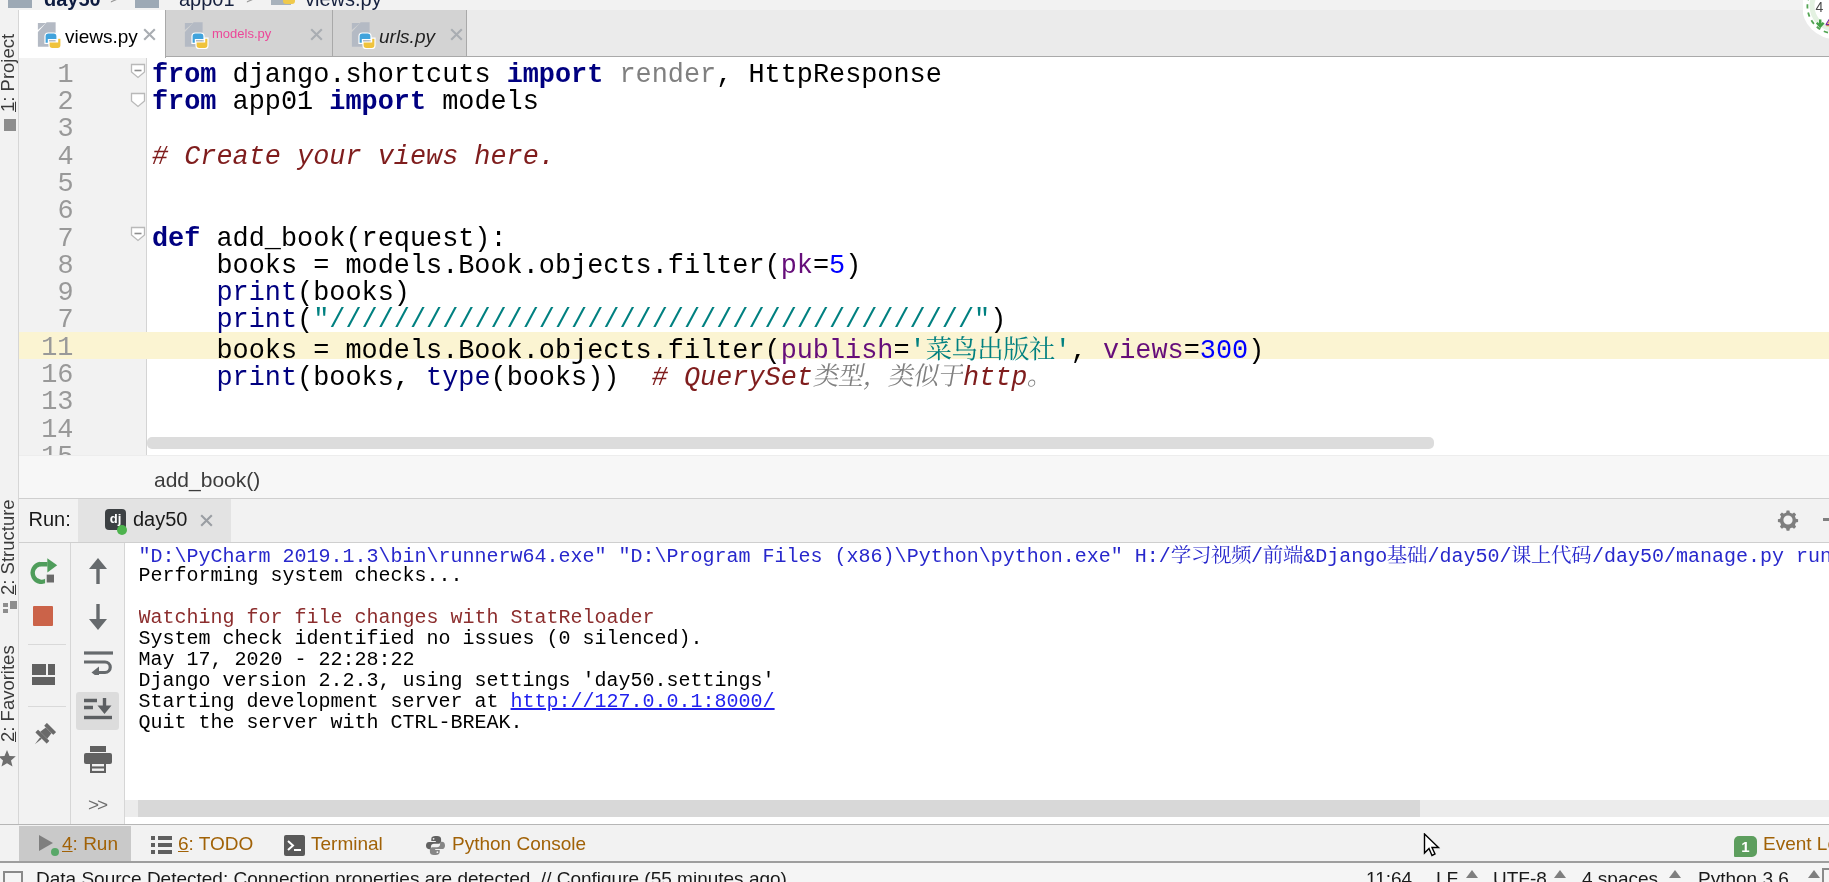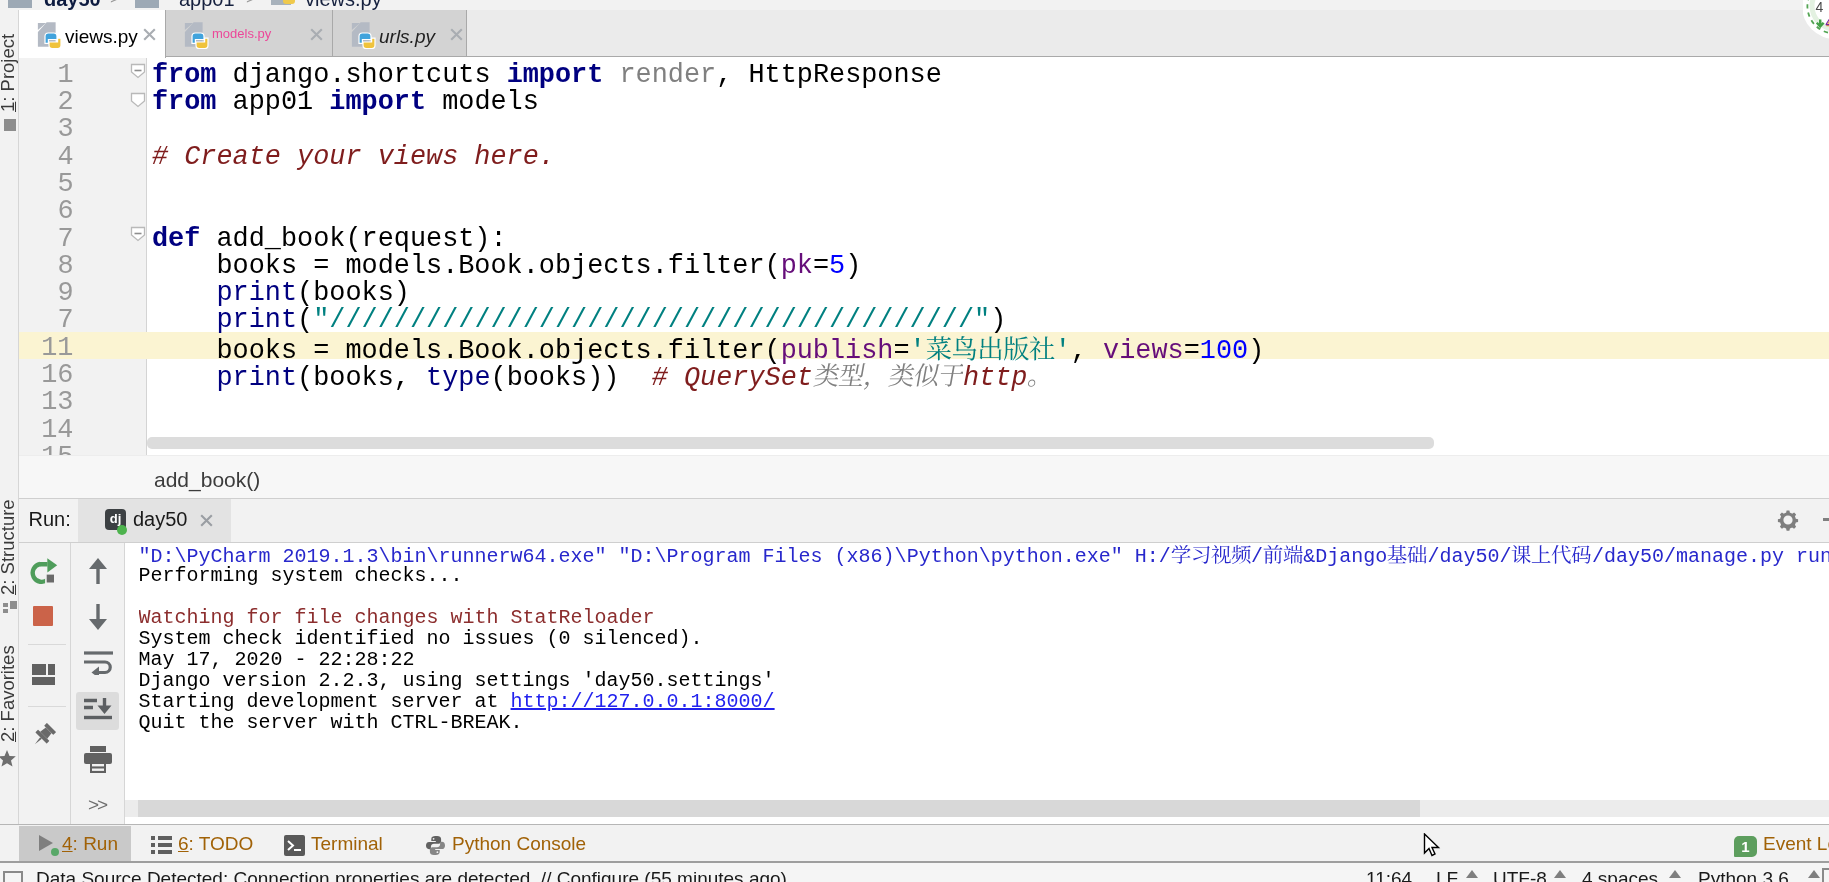--- a/index.html
+++ b/index.html
@@ -106,21 +106,21 @@
 <svg class="abs" style="left:130px;top:226.3px" width="16" height="16" viewBox="0 0 16 16">
       <path d="M1.5 1.5 H14.5 V9 L8 14.5 L1.5 9 Z" fill="#fff" stroke="#b9b9b9" stroke-width="1.3"></path>
       <path d="M4.5 7.5 H11.5" stroke="#8d8d8d" stroke-width="1.6"></path>
     </svg>
 <div class="abs mono code" style="left:152px;top:61.8px;"><div style="height:27.3px"><span class="kw">from</span> django.shortcuts <span class="kw">import</span> <span class="gray">render</span>, HttpResponse</div><div style="height:27.3px"><span class="kw">from</span> app01 <span class="kw">import</span> models</div><div style="height:27.3px"></div><div style="height:27.3px"><span class="cmt"># Create your views here.</span></div><div style="height:27.3px"></div><div style="height:27.3px"></div><div style="height:27.3px"><span class="kw">def</span> add_book(request):</div><div style="height:27.3px">    books = models.Book.objects.filter(<span class="par">pk</span>=<span class="num">5</span>)</div><div style="height:27.3px">    <span class="bi">print</span>(books)</div><div style="height:27.3px">    <span class="bi">print</span>(<span class="str">"////////////////////////////////////////"</span>)</div><div style="height:27.3px">    books = models.Book.objects.filter(<span class="par">publish</span>=<span class="str">'</span><svg style="display:inline-block;vertical-align:-5.13px" width="129.0" height="28.5" viewBox="0 0 129.0 28.5" fill="#008080">
           <path transform="translate(-0.30,23.38) scale(0.02640,-0.02640)" d="M180 502 169 495C207 456 248 391 254 338C319 286 379 427 180 502ZM413 534 401 527C429 492 460 433 464 387C524 336 588 462 413 534ZM785 654C633 611 346 566 111 553L113 533C355 533 623 560 802 591C826 581 843 581 853 589ZM753 550C711 462 654 373 608 320L621 308C683 351 752 418 806 490C827 486 840 493 845 502ZM464 365V267H52L61 237H391C311 129 183 29 37 -36L45 -52C220 7 367 96 464 212V-78H477C501 -78 529 -65 529 -56V237H540C619 109 756 13 900 -38C909 -6 932 16 961 21L962 32C819 64 659 140 568 237H922C936 237 947 242 950 253C914 286 858 329 858 329L809 267H529V328C554 331 563 341 565 355ZM597 836V735H387V800C411 804 421 813 423 827L323 837V735H40L49 705H323V614H335C360 614 387 627 387 634V705H597V634H609C633 634 661 646 661 653V705H931C945 705 955 710 958 721C924 753 869 796 869 796L821 735H661V799C686 803 695 812 698 826Z"></path>
           <path transform="translate(25.50,23.38) scale(0.02640,-0.02640)" d="M657 210 611 152H52L60 122H715C729 122 739 127 741 138C709 169 657 210 657 210ZM361 645 352 635C401 603 466 543 490 497C564 460 599 601 361 645ZM501 826 388 848C384 813 375 761 368 726H275L196 764V336C185 330 174 322 168 315L244 264L269 303H837C828 146 814 28 790 6C781 -3 772 -5 753 -5C730 -5 645 3 597 7L596 -11C638 -17 688 -26 705 -37C721 -48 726 -65 726 -84C772 -84 810 -73 835 -50C876 -14 895 114 902 295C923 297 935 302 942 309L865 373L827 332H261V696H705C698 568 686 477 666 458C657 451 648 449 629 449C609 449 531 455 488 459V443C528 437 572 428 587 418C602 407 606 392 606 374C647 374 685 383 709 403C747 435 763 537 770 689C790 691 802 695 809 703L733 765L695 726H406C425 751 447 781 463 804C484 804 497 811 501 826Z"></path>
           <path transform="translate(51.30,23.38) scale(0.02640,-0.02640)" d="M919 330 819 341V39H529V426H770V375H782C806 375 834 388 834 395V709C858 712 868 721 870 734L770 745V456H529V794C554 798 562 807 565 821L463 833V456H229V712C260 716 269 724 271 736L166 746V460C155 454 144 446 137 439L211 388L236 426H463V39H181V312C211 316 220 324 222 336L117 346V44C106 38 95 29 88 22L163 -30L188 10H819V-68H831C856 -68 883 -55 883 -47V304C908 307 917 316 919 330Z"></path>
           <path transform="translate(77.10,23.38) scale(0.02640,-0.02640)" d="M484 748V438C484 254 470 73 358 -67L373 -78C533 60 546 264 546 439V495H587C606 361 640 247 692 153C631 66 551 -10 448 -68L458 -83C569 -33 654 32 719 108C769 32 833 -30 913 -77C926 -48 948 -33 975 -32L977 -23C888 18 813 77 754 152C826 252 870 367 900 487C922 489 933 491 941 500L871 565L829 525H546V723C647 725 792 740 900 762C915 753 925 753 935 760L873 833C765 797 639 764 542 745L484 771ZM195 795 99 806V325C99 161 87 39 31 -69L48 -79C135 28 158 155 160 318H288V-70H297C319 -70 349 -53 350 -46V307C370 311 386 318 393 326L314 388L278 348H160V512H434C447 512 457 517 459 528C434 556 390 593 390 593L352 541H334V797C358 801 368 810 370 823L272 834V541H160V768C185 771 193 781 195 795ZM721 198C667 281 629 381 608 495H834C812 389 775 288 721 198Z"></path>
           <path transform="translate(102.90,23.38) scale(0.02640,-0.02640)" d="M161 839 150 831C189 794 237 729 248 679C314 630 370 765 161 839ZM854 555 807 495H681V794C707 798 715 806 718 821L615 833V495H403L411 465H615V7H343L351 -22H942C956 -22 966 -17 969 -6C935 25 881 69 881 69L834 7H681V465H912C926 465 936 470 939 481C906 512 854 555 854 555ZM272 -52V371C314 333 363 275 380 230C446 187 490 320 272 391V413C320 470 360 531 387 588C410 589 423 590 432 597L358 669L314 628H44L53 598H315C261 467 142 309 25 212L37 200C96 238 154 286 207 340V-77H218C249 -77 272 -59 272 -52Z"></path>
-        </svg><span class="str">'</span>, <span class="par">views</span>=<span class="num">100</span>)</div><div style="height:27.3px">    <span class="bi">print</span>(books, <span class="bi">type</span>(books))  <span class="cmt"># QuerySet</span><svg style="display:inline-block;vertical-align:-4.98px" width="150.0" height="27.6" viewBox="0 0 150.0 27.6" fill="#808080">
+        </svg><span class="str">'</span>, <span class="par">views</span>=<span class="num">300</span>)</div><div style="height:27.3px">    <span class="bi">print</span>(books, <span class="bi">type</span>(books))  <span class="cmt"># QuerySet</span><svg style="display:inline-block;vertical-align:-4.98px" width="150.0" height="27.6" viewBox="0 0 150.0 27.6" fill="#808080">
           <g transform="translate(0,22.67) skewX(-10) translate(0,-22.67)">
             <path transform="translate(-0.30,22.67) scale(0.02560,-0.02560)" d="M197 801 187 792C234 755 296 690 315 638C385 597 424 738 197 801ZM854 671 807 613H615C675 658 741 716 783 756C802 751 817 756 824 766L735 815C696 755 635 672 585 613H530V802C554 805 562 814 564 828L464 838V613H57L66 583H399C315 486 188 394 50 332L59 315C220 369 366 452 464 557V356H477C502 356 530 371 530 378V543C633 492 772 405 834 349C922 324 922 476 530 563V583H914C928 583 937 588 940 599C907 630 854 671 854 671ZM870 297 821 237H508C511 258 514 279 516 302C538 304 549 314 551 327L450 338C448 302 445 268 439 237H42L51 207H432C400 92 311 11 38 -56L46 -77C382 -13 471 77 502 207H513C582 44 712 -36 910 -79C918 -48 937 -26 965 -21L967 -10C769 15 614 76 536 207H931C945 207 955 212 958 223C924 255 870 297 870 297Z"></path>
             <path transform="translate(24.70,22.67) scale(0.02560,-0.02560)" d="M626 787V412H638C661 412 689 425 689 433V750C713 754 722 762 724 776ZM843 833V377C843 364 839 359 823 359C807 359 725 365 725 365V349C761 344 782 337 795 326C806 315 810 299 813 279C896 288 906 319 906 372V796C929 800 939 808 941 823ZM371 743V574H245L247 626V743ZM45 574 53 546H181C171 458 137 368 37 291L49 278C188 349 230 451 242 546H371V292H381C413 292 434 306 434 311V546H565C578 546 588 551 591 562C560 591 509 633 509 633L464 574H434V743H549C563 743 572 748 575 759C544 787 493 826 493 826L450 771H72L80 743H185V625L183 574ZM44 -24 53 -52H929C944 -52 954 -47 957 -36C921 -5 865 39 865 39L815 -24H532V162H844C858 162 868 167 871 177C837 209 782 251 782 251L735 191H532V286C557 290 567 300 569 313L466 324V191H141L149 162H466V-24Z"></path>
             <path transform="translate(49.70,22.67) scale(0.02560,-0.02560)" d="M180 -26C139 -11 90 6 90 57C90 89 114 118 155 118C202 118 229 78 229 24C229 -50 196 -146 92 -196L76 -171C153 -128 176 -69 180 -26Z"></path>
             <path transform="translate(74.70,22.67) scale(0.02560,-0.02560)" d="M197 801 187 792C234 755 296 690 315 638C385 597 424 738 197 801ZM854 671 807 613H615C675 658 741 716 783 756C802 751 817 756 824 766L735 815C696 755 635 672 585 613H530V802C554 805 562 814 564 828L464 838V613H57L66 583H399C315 486 188 394 50 332L59 315C220 369 366 452 464 557V356H477C502 356 530 371 530 378V543C633 492 772 405 834 349C922 324 922 476 530 563V583H914C928 583 937 588 940 599C907 630 854 671 854 671ZM870 297 821 237H508C511 258 514 279 516 302C538 304 549 314 551 327L450 338C448 302 445 268 439 237H42L51 207H432C400 92 311 11 38 -56L46 -77C382 -13 471 77 502 207H513C582 44 712 -36 910 -79C918 -48 937 -26 965 -21L967 -10C769 15 614 76 536 207H931C945 207 955 212 958 223C924 255 870 297 870 297Z"></path>
             <path transform="translate(99.70,22.67) scale(0.02560,-0.02560)" d="M520 794 506 789C548 711 596 595 602 505C678 434 744 618 520 794ZM261 560 225 574C260 639 290 711 315 786C338 785 350 794 354 805L251 838C204 645 118 454 30 333L44 323C88 365 129 416 167 474V-76H179C203 -76 229 -60 230 -55V542C248 544 258 551 261 560ZM476 709 373 720V182C373 163 369 156 341 142L383 53C392 57 405 68 411 87C525 169 625 248 682 292L674 306C587 258 501 211 437 178V644L438 680C462 684 473 694 476 709ZM914 783 809 795C808 405 828 124 380 -67L389 -84C581 -16 696 68 766 168C817 103 877 18 900 -45C972 -95 1014 46 782 191C877 345 874 535 879 756C903 760 911 769 914 783Z"></path>
             <path transform="translate(124.70,22.67) scale(0.02560,-0.02560)" d="M118 752 126 723H470V454H43L52 425H470V29C470 12 464 5 442 5C416 5 286 15 286 15V0C343 -7 373 -16 393 -28C408 -39 417 -57 418 -78C524 -69 537 -27 537 26V425H929C944 425 954 430 957 440C919 474 858 520 858 520L806 454H537V723H862C876 723 885 728 888 739C851 771 792 817 792 817L740 752Z"></path>
           </g>
         </svg><span class="cmt">http</span><svg style="display:inline-block;vertical-align:-4.98px" width="25.0" height="27.6" viewBox="0 0 25.0 27.6" fill="#808080">
           <g transform="translate(0,22.67) skewX(-10) translate(0,-22.67)">

